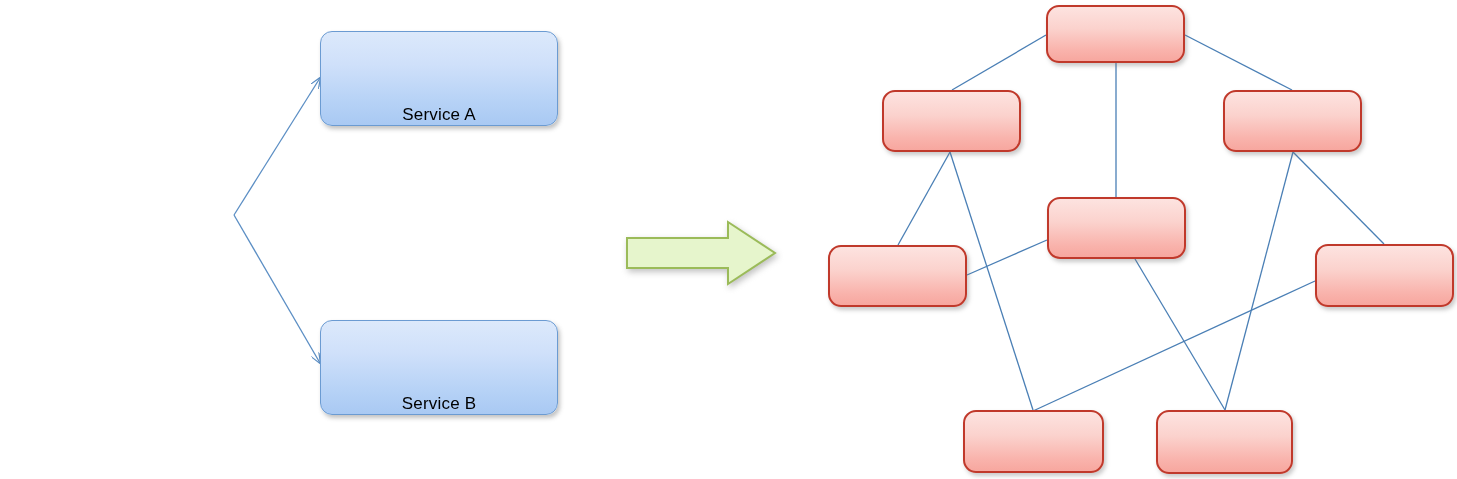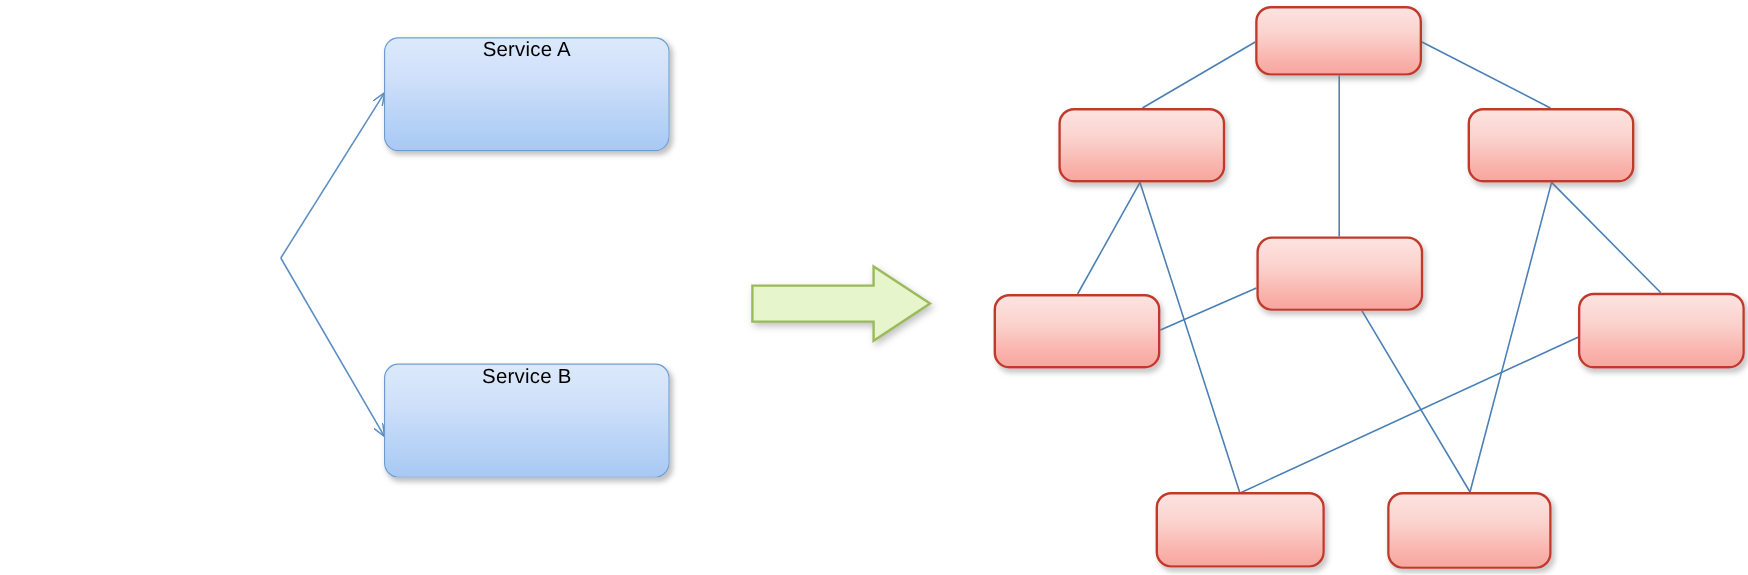--- a/index.html
+++ b/index.html
@@ -28,21 +28,21 @@
     width: 1457px;
     height: 479px;
     pointer-events: none;
   }
 
   
   .node {
     position: absolute;
     box-sizing: border-box;
     display: flex;
-    align-items: flex-start;
+    align-items: flex-end;
     justify-content: center;
     border-radius: 12px;
     font-size: 17px;
     color: #000000;
     text-align: center;
     letter-spacing: .2px;
   }
 
   
   .node.blue {
@@ -80,21 +80,21 @@
     <line x1="234" y1="215" x2="320" y2="78" stroke="#5b8ec4" stroke-width="1.3" marker-end="url(#arrowhead-blue)"></line>
 
     <line x1="234" y1="215" x2="320" y2="363" stroke="#5b8ec4" stroke-width="1.3" marker-end="url(#arrowhead-blue)"></line>
   </svg>
 
 
   <div class="node blue" style="left:320px; top:31px; width:238px; height:95px;">
     <span>Service A</span>
   </div>
 
-  <div class="node blue" style="left:320px; top:303px; width:238px; height:95px;">
+  <div class="node blue" style="left:320px; top:320px; width:238px; height:95px;">
     <span>Service B</span>
   </div>
 
   <svg class="green-arrow" style="left:625px; top:220px;" width="152" height="66" viewBox="0 0 152 66">
     <path d="M2,18 L103,18 L103,2 L150,33 L103,64 L103,48 L2,48 Z" fill="#e6f5cc" stroke="#9bbb59" stroke-width="2" stroke-linejoin="miter"></path>
   </svg>
 
   <svg class="edge-layer" viewBox="0 0 1457 479" width="1457" height="479">
     <g stroke="#4a7fb5" stroke-width="1.3" fill="none">
 

